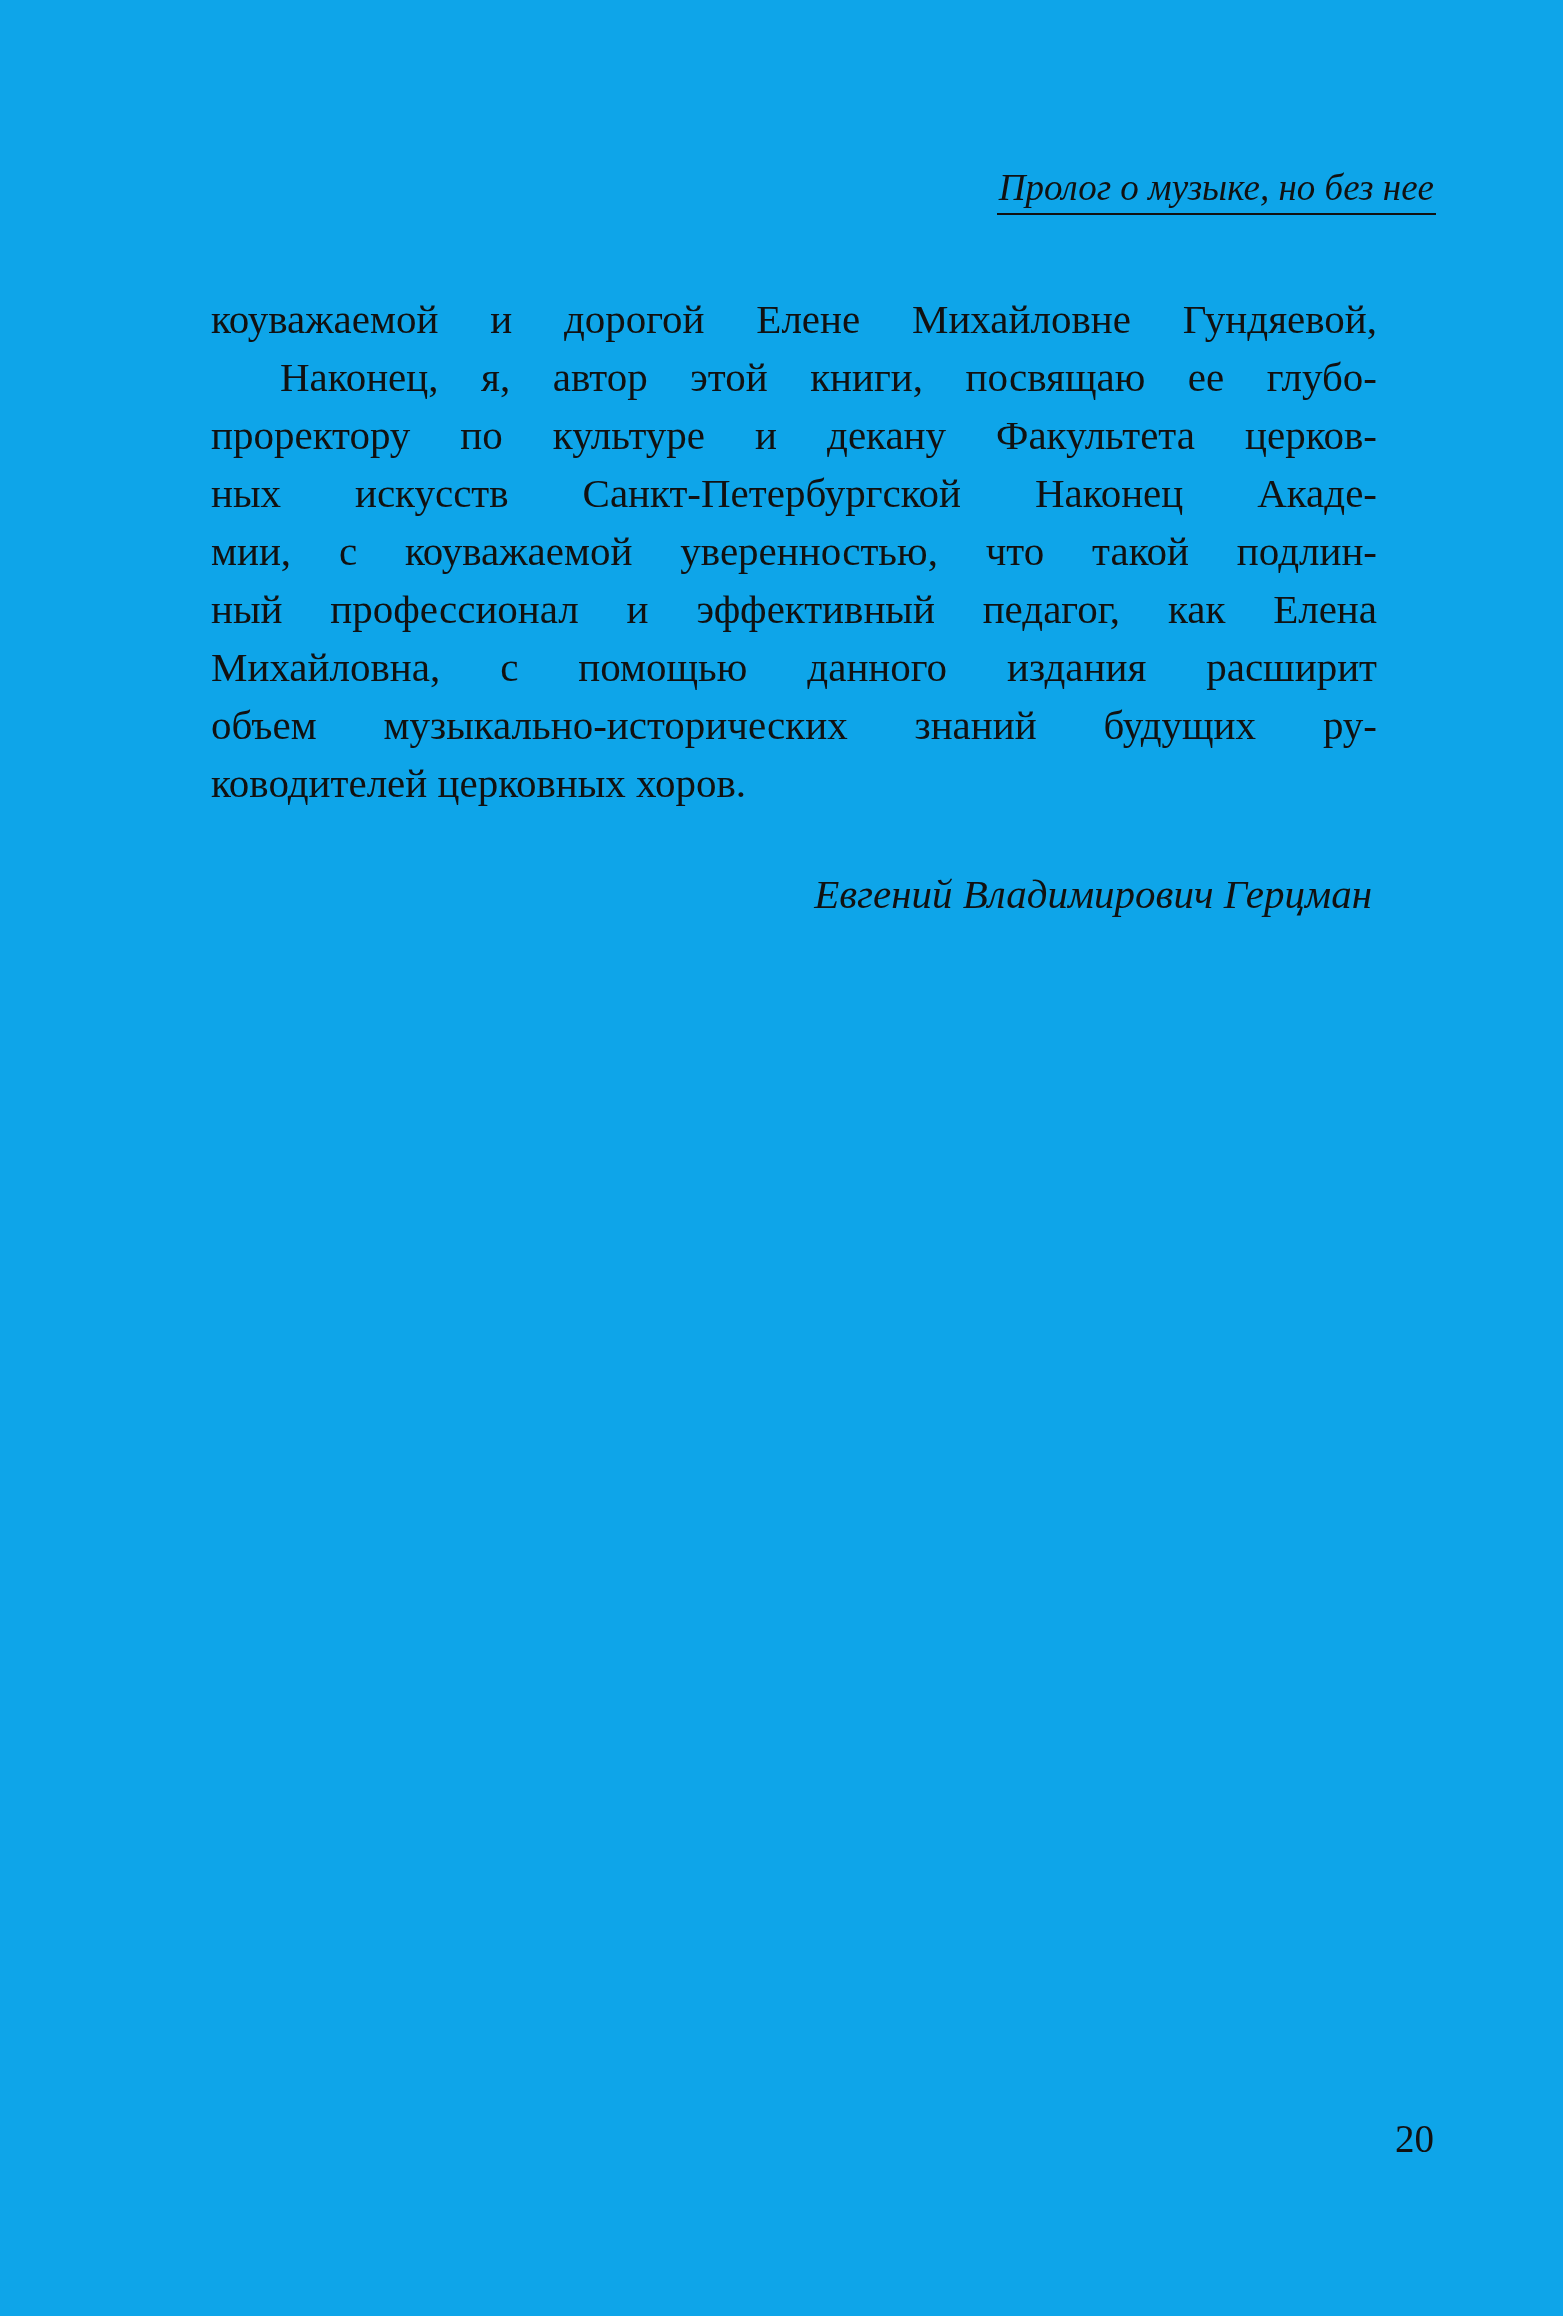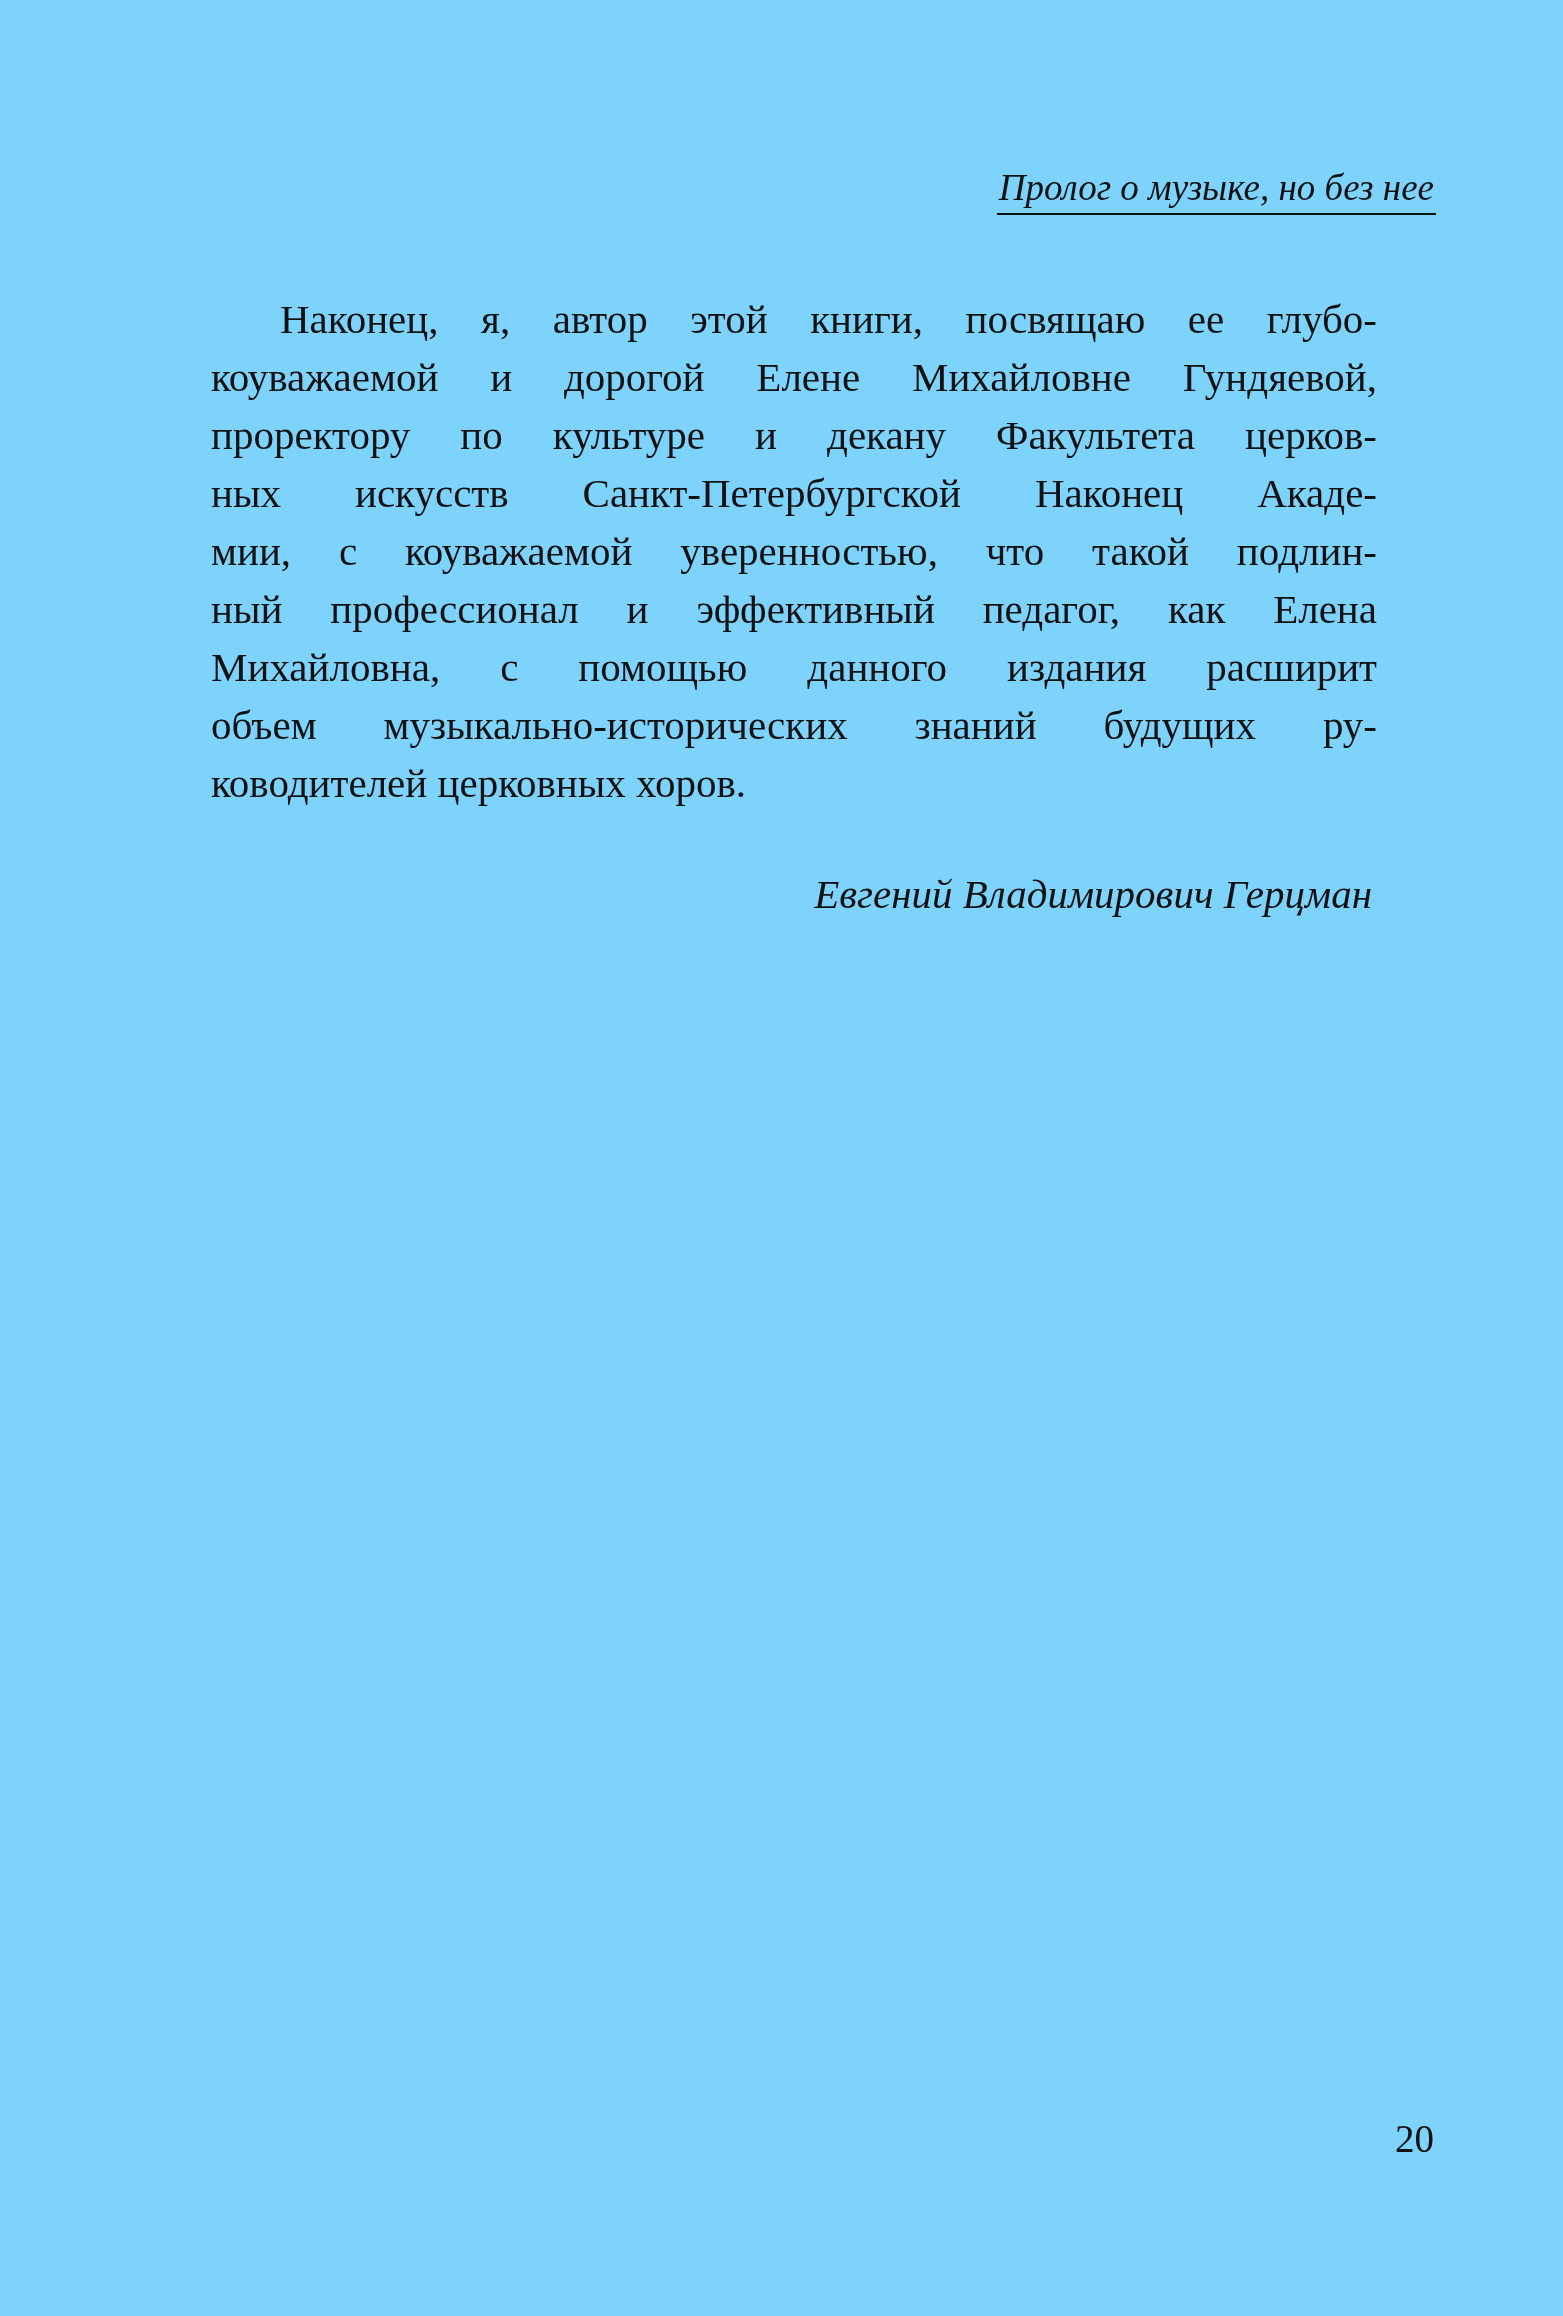--- a/index.html
+++ b/index.html
@@ -2,21 +2,21 @@
 <html><head>
 <meta charset="utf-8">
 <style>
   html, body { margin: 0; padding: 0; }
   body { background: #ffffff; }
 
   .page {
     position: relative;
     width: 1563px;
     height: 2316px;
-    background: #7dd3fc;
+    background: #0ea5e9;
     font-family: "Liberation Serif", serif;
     color: #111111;
     overflow: hidden;
   }
 
   .running-header {
     position: absolute;
     top: 165px;
     right: 127px;
     font-style: italic;
@@ -63,22 +63,22 @@
   }
 </style>
 </head>
 <body>
 
 <div class="page">
 
   <div class="running-header">Пролог о музыке, но без нее</div>
 
   <div class="body-text">
+    <div class="pline">коуважаемой и дорогой Елене Михайловне Гундяевой,</div>
     <div class="pline first">Наконец, я, автор этой книги, посвящаю ее глубо-</div>
-    <div class="pline">коуважаемой и дорогой Елене Михайловне Гундяевой,</div>
     <div class="pline">проректору по культуре и декану Факультета церков-</div>
     <div class="pline">ных искусств Санкт-Петербургской Наконец Акаде-</div>
     <div class="pline">мии, с коуважаемой уверенностью, что такой подлин-</div>
     <div class="pline">ный профессионал и эффективный педагог, как Елена</div>
     <div class="pline">Михайловна, с помощью данного издания расширит</div>
     <div class="pline">объем музыкально-исторических знаний будущих ру-</div>
     <div class="pline last">ководителей церковных хоров.</div>
   </div>
 
   <div class="signature">Евгений Владимирович Герцман</div>

